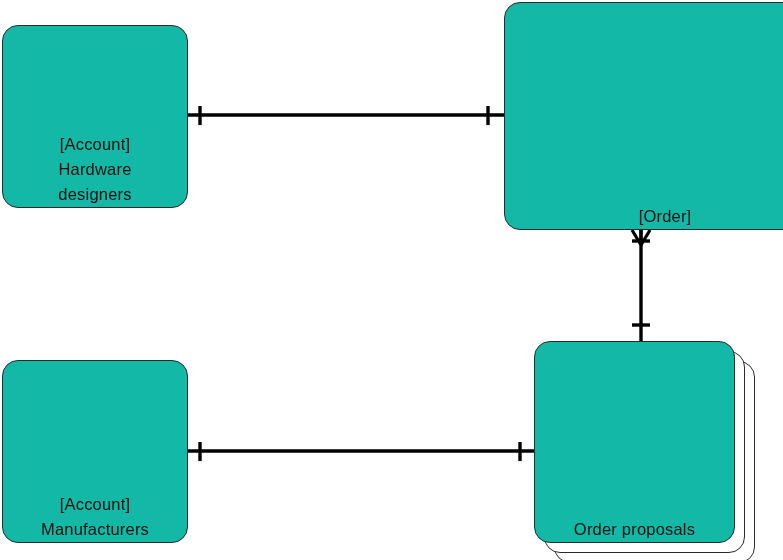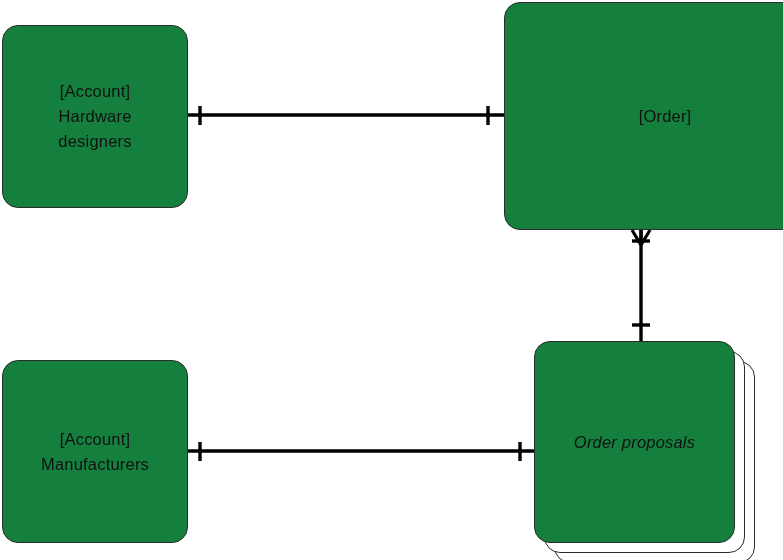--- a/index.html
+++ b/index.html
@@ -15,25 +15,25 @@
   }
   #diagram-canvas {
     position: relative;
     width: 783px;
     height: 560px;
     background: #ffffff;
   }
   .entity-box {
     position: absolute;
     box-sizing: border-box;
-    background: #15803d;
+    background: #14b8a6;
     border: 1.3px solid #2b2b2b;
     border-radius: 16px;
     display: flex;
-    align-items: center;
+    align-items: flex-end;
     justify-content: center;
     text-align: center;
   }
   .entity-label {
     font-family: "Liberation Sans", sans-serif;
     font-size: 16.5px;
     line-height: 25px;
     color: #111111;
     letter-spacing: 0.2px;
     white-space: pre-line;
@@ -99,18 +99,18 @@
   </div>
 
   <div class="entity-box" style="left:2px; top:360px; width:186px; height:183px;">
     <div class="entity-label">[Account]
 Manufacturers</div>
   </div>
 
   <div>
     <div class="stack-layer" style="left:554px; top:361px; width:201px; height:202px;"></div>
     <div class="stack-layer" style="left:544px; top:351px; width:201px; height:202px;"></div>
-    <div class="entity-box" style="left:534px; top:341px; width:201px; height:202px;font-style:italic;">
+    <div class="entity-box" style="left:534px; top:341px; width:201px; height:202px;">
       <div class="entity-label">Order proposals</div>
     </div>
   </div>
 
 </div>
 
 </body></html>

